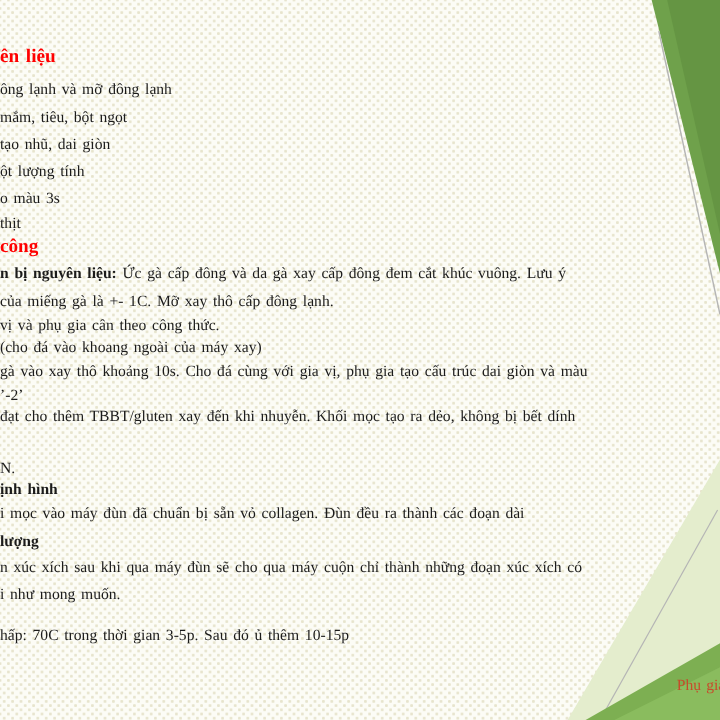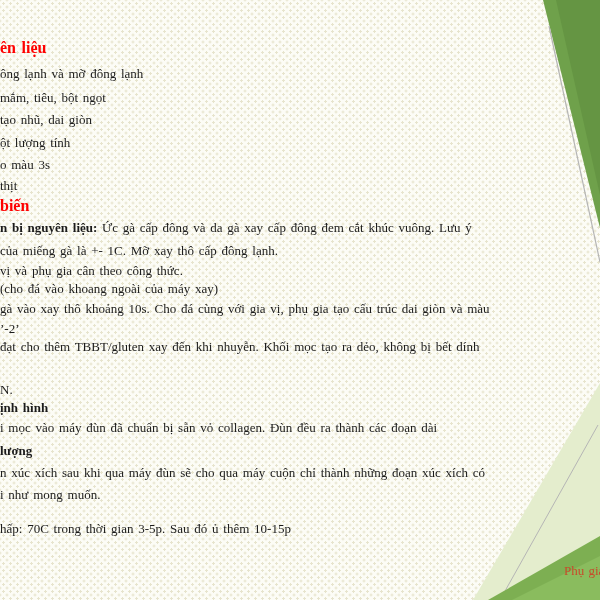--- a/index.html
+++ b/index.html
@@ -53,21 +53,21 @@
   </svg>
 
   <div class="ln red" style="top:38px">ên liệu</div>
   <div class="ln" style="top:64px">ông lạnh và mỡ đông lạnh</div>
   <div class="ln" style="top:88px">mắm, tiêu, bột ngọt</div>
   <div class="ln" style="top:110px">tạo nhũ, dai giòn</div>
   <div class="ln" style="top:133px">ột lượng tính</div>
   <div class="ln" style="top:155px">o màu 3s</div>
   <div class="ln" style="top:176px">thịt</div>
 
-  <div class="ln red" style="top:196px">biến</div>
+  <div class="ln red" style="top:196px">công</div>
 
   <div class="ln" style="top:218px">
     <b>n bị nguyên liệu:</b><span> Ức gà cấp đông và da gà xay cấp đông đem cắt khúc vuông. Lưu ý</span>
   </div>
   <div class="ln" style="top:241px">của miếng gà là +- 1C. Mỡ xay thô cấp đông lạnh.</div>
   <div class="ln" style="top:261px">vị và phụ gia cân theo công thức.</div>
   <div class="ln" style="top:279px">(cho đá vào khoang ngoài của máy xay)</div>
   <div class="ln" style="top:299px">gà vào xay thô khoảng 10s. Cho đá cùng với gia vị, phụ gia tạo cấu trúc dai giòn và màu</div>
   <div class="ln" style="top:319px">’-2’</div>
   <div class="ln" style="top:337px">đạt cho thêm TBBT/gluten xay đến khi nhuyễn. Khối mọc tạo ra dẻo, không bị bết dính</div>

